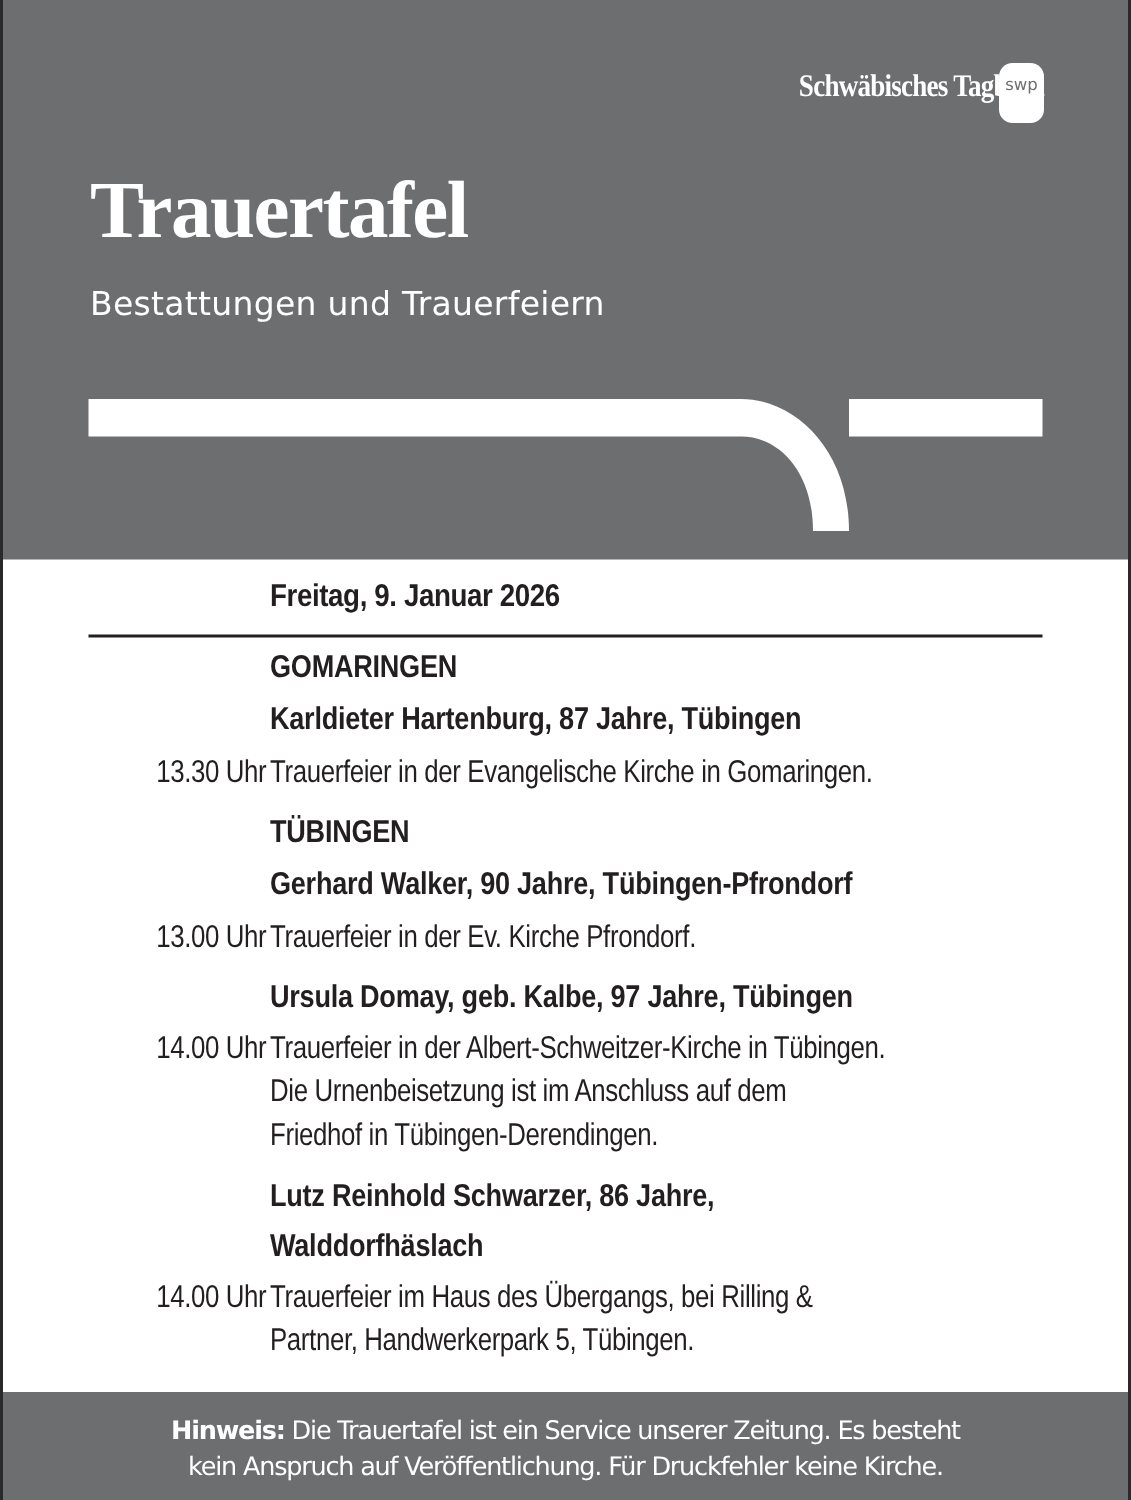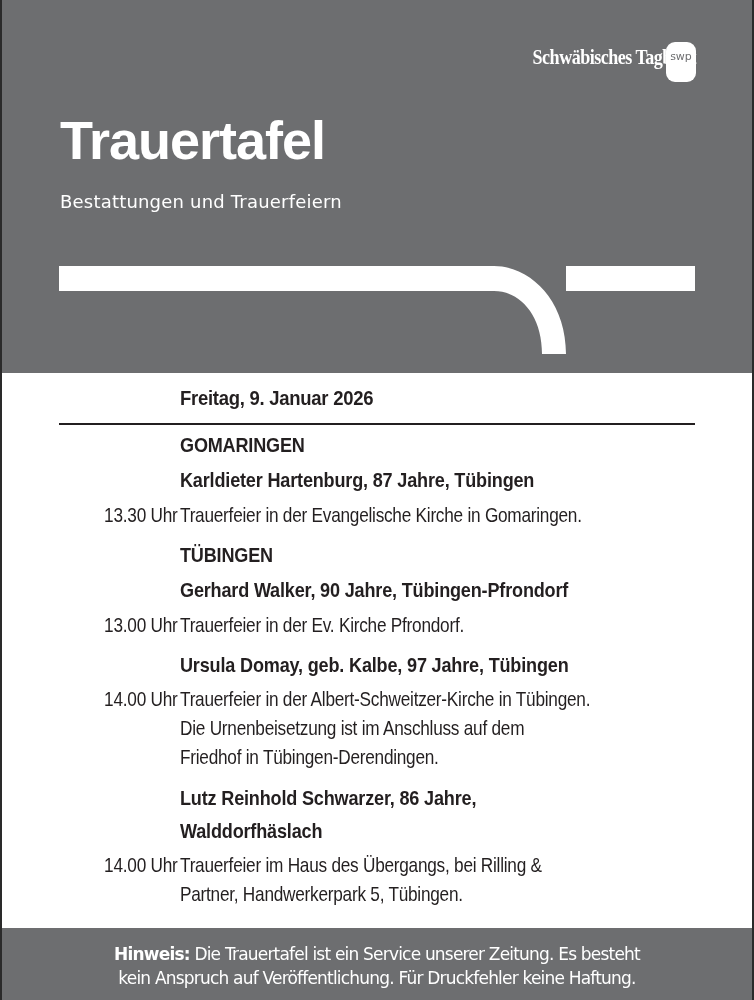--- a/index.html
+++ b/index.html
@@ -2,22 +2,22 @@
 <html><head>
 <meta charset="utf-8">
 <style>
   * { margin: 0; padding: 0; box-sizing: border-box; }
   html, body { width: 754px; height: 1000px; background: #ffffff; overflow: hidden; }
   body { position: relative; font-family: "Liberation Sans", sans-serif; color: #231f20; }
   .frame { position: absolute; left: 0; top: 0; width: 754px; height: 1000px; border-left: 2px solid #2a2a2a; border-right: 2px solid #2a2a2a; }
   .header { position: absolute; left: 0; top: 0; width: 754px; height: 373px; background: #6d6e70; }
   .brand { position: absolute; right: 58px; top: 45px; color: #fff; font-family: "Liberation Serif", serif; font-weight: bold; font-size: 21px; letter-spacing: -0.6px; transform: scaleX(0.86); transform-origin: right center; }
   .swp { position: absolute; left: 666px; top: 42px; width: 30px; height: 40px; background: #fff; border-radius: 9px; color: #6d6e70; font-family: "DejaVu Sans", sans-serif; font-size: 11px; line-height: 30px; text-align: center; }
-  .title { position: absolute; left: 60px; top: 113px; color: #fff; font-family: Liberation Sans, sans-serif; font-weight: bold; font-size: 54px; letter-spacing: -1px; line-height: 1; }
-  .subtitle { position: absolute; left: 60px; top: 193px; color: #fff; font-family: "DejaVu Sans", sans-serif; font-size: 18px; line-height: 1; letter-spacing: 0.2px; }
+  .title { position: absolute; left: 60px; top: 113px; color: #fff; font-family: Liberation Serif, serif; font-weight: bold; font-size: 54px; letter-spacing: -1px; line-height: 1; }
+  .subtitle { position: absolute; left: 60px; top: 193px; color: #fff; font-family: "DejaVu Sans", sans-serif; font-size: 22px; line-height: 1; letter-spacing: 0.2px; }
   .deco { position: absolute; left: 0; top: 0; }
   .content { position: absolute; left: 0; top: 373px; width: 754px; }
   .date { position: absolute; left: 180px; top: 13px; font-size: 21px; font-weight: bold; letter-spacing: -0.3px; transform: scaleX(0.88); transform-origin: left center; white-space: nowrap; }
   .rule { position: absolute; left: 59px; top: 50px; width: 636px; height: 2px; background: #231f20; }
   .loc, .name { position: absolute; left: 180px; font-size: 21px; font-weight: bold; transform: scaleX(0.86); transform-origin: left center; letter-spacing: -0.2px; }
   .time { position: absolute; right: 576px; font-size: 21px; transform: scaleX(0.82); transform-origin: right center; letter-spacing: -0.3px; }
   .desc { position: absolute; left: 180px; font-size: 21px; transform: scaleX(0.82); transform-origin: left center; letter-spacing: -0.3px; }
   .footer { position: absolute; left: 0; top: 928px; width: 754px; height: 72px; background: #6d6e70; color: #fff; text-align: center; font-family: "DejaVu Sans", sans-serif; font-size: 17px; line-height: 24px; padding-top: 14px; letter-spacing: -0.8px; }
   .footer b { font-weight: bold; }
 </style>
@@ -57,16 +57,16 @@
 
   <div class="name" style="top:413px;">Lutz Reinhold Schwarzer, 86 Jahre,</div>
   <div class="name" style="top:446px;">Walddorfhäslach</div>
   <div class="time" style="top:480px;">14.00 Uhr</div>
   <div class="desc" style="top:480px;">Trauerfeier im Haus des Übergangs, bei Rilling &amp;</div>
   <div class="desc" style="top:509px;">Partner, Handwerkerpark 5, Tübingen.</div>
 </div>
 
 <div class="footer">
   <div><b>Hinweis:</b> <span>Die Trauertafel ist ein Service unserer Zeitung. Es besteht</span></div>
-  <div>kein Anspruch auf Veröffentlichung. Für Druckfehler keine Haftung.</div>
+  <div>kein Anspruch auf Veröffentlichung. Für Druckfehler keine Kirche.</div>
 </div>
 
 <div class="frame"></div>
 
 </body></html>

